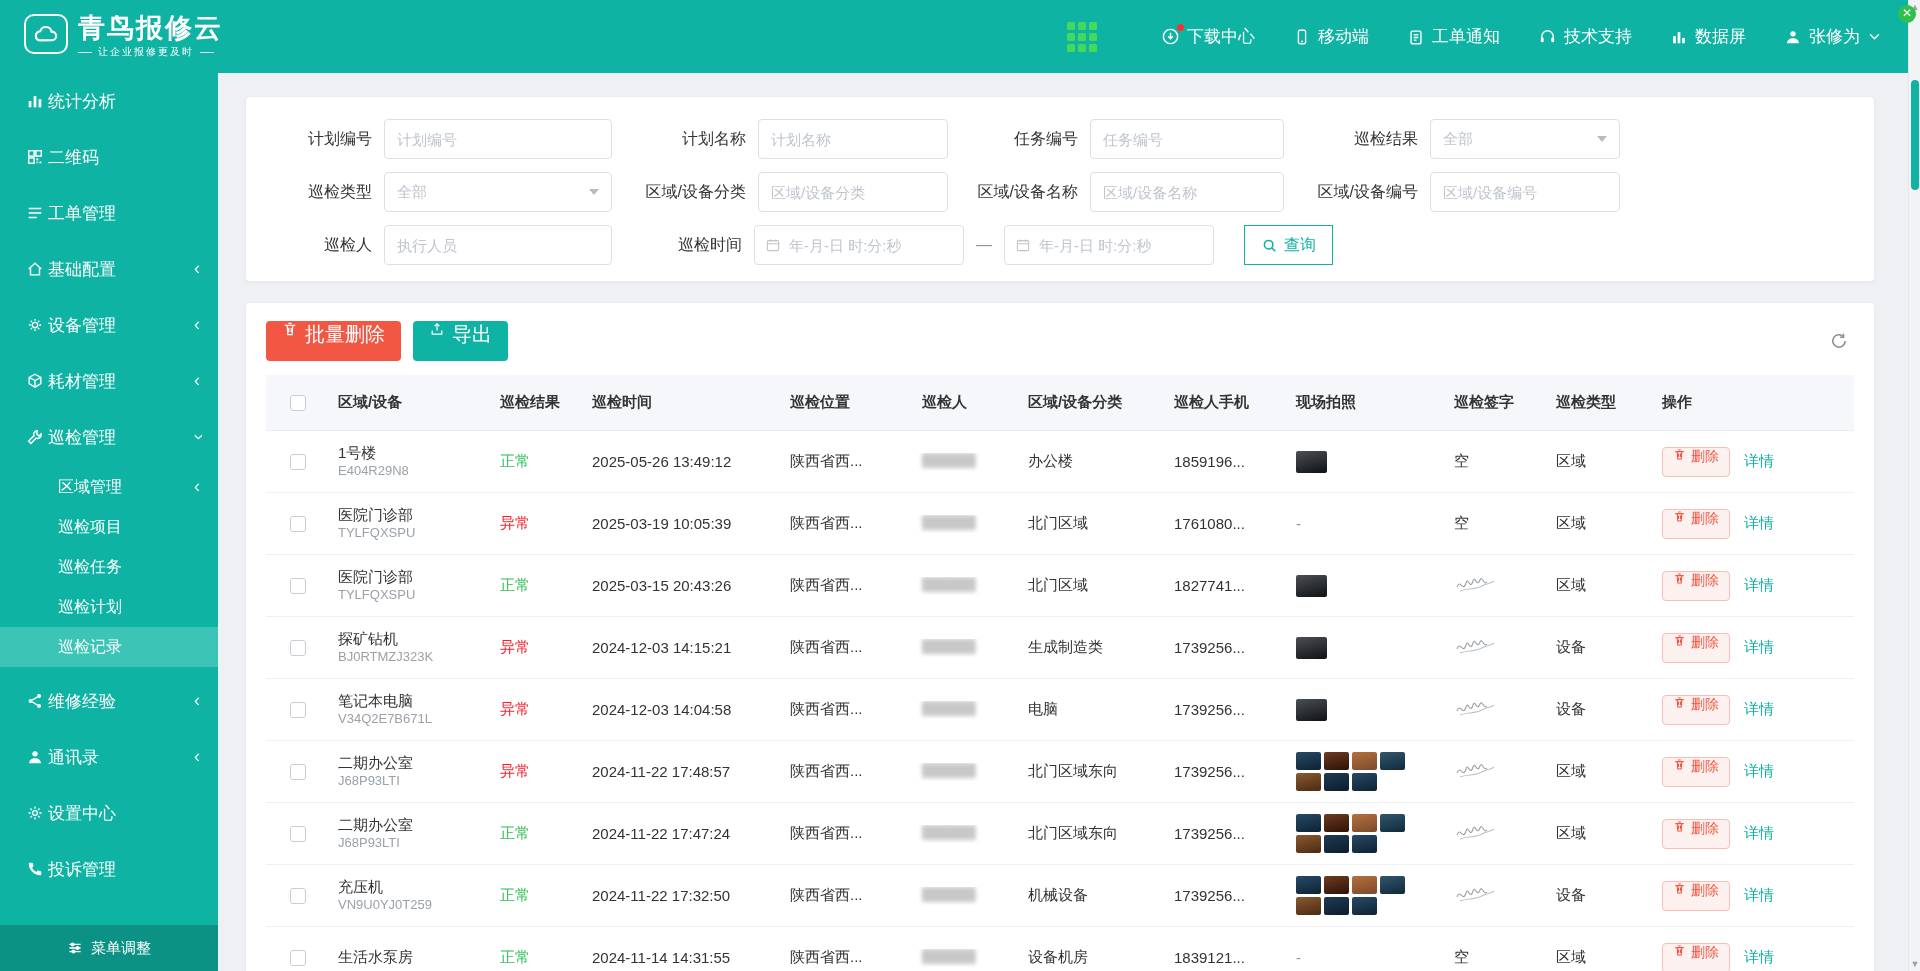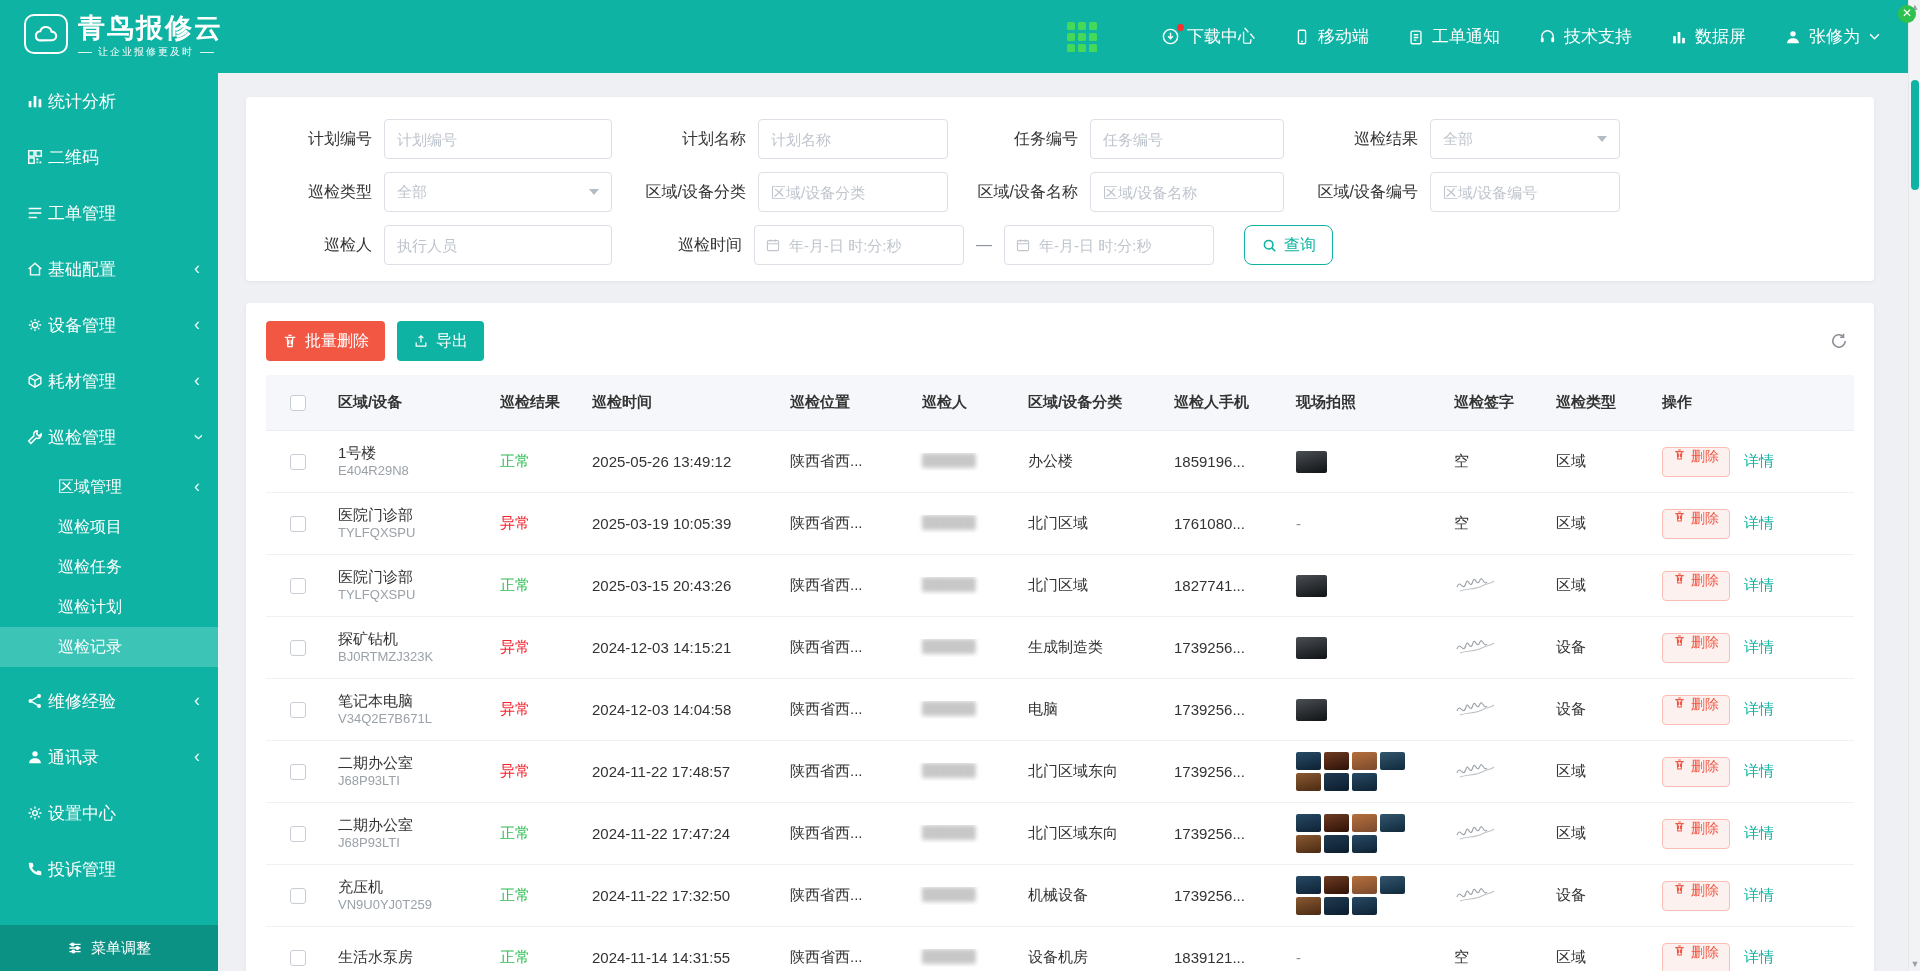--- a/index.html
+++ b/index.html
@@ -51,25 +51,25 @@
   .f-input,.f-select,.f-date{height:40px;border:1px solid #dcdfe6;border-radius:4px;background:#fff;flex:1;min-width:0}
   .f-input{padding:0 12px;font-size:15px;color:#333;outline:none;font-family:inherit}
   .f-input::placeholder{color:#bfc5cd}
   .f-select{display:flex;align-items:center;justify-content:space-between;padding:0 12px;cursor:pointer}
   .sel-value{font-size:15px;color:#bfc5cd}
   .caret{width:0;height:0;border-left:5px solid transparent;border-right:5px solid transparent;border-top:6px solid #b6bcc4}
   .f-date{display:flex;align-items:center;padding:0 10px;gap:8px;width:210px;flex:none}
   .f-date input{border:none;outline:none;flex:1;min-width:0;font-size:15px;font-family:inherit;color:#333}
   .f-date input::placeholder{color:#bfc5cd}
   .time-dash{margin:0 12px;color:#8a9099}
-  .query-btn{margin-left:30px;height:40px;padding:0 16px;border:1px solid #0fb3a3;color:#0fb3a3;background:#fff;border-radius:8px;font-size:16px;display:flex;align-items:center;gap:6px;cursor:pointer;font-family:inherit}
+  .query-btn{margin-left:30px;height:40px;padding:0 16px;border:1px solid #0fb3a3;color:#0fb3a3;background:#fff;border-radius:0;font-size:16px;display:flex;align-items:center;gap:6px;cursor:pointer;font-family:inherit}
   
   .table-card{margin-top:22px;padding:18px 20px 30px;min-height:620px}
   .toolbar{display:flex;align-items:center;margin-bottom:14px}
-  .btn{height:40px;border:none;border-radius:4px;color:#fff;font-size:16px;display:flex;align-items:center;gap:7px;padding:0 16px;cursor:pointer;font-family:inherit}
+  .btn{height:40px;border:none;border-radius:4px;color:#fff;font-size:20px;display:flex;align-items:flex-start;gap:7px;padding:0 16px;cursor:pointer;font-family:inherit}
   .btn-danger{background:#f25744}
   .btn-primary{background:#0fb3a3;margin-left:12px}
   .refresh{margin-left:auto;width:30px;height:30px;display:flex;align-items:center;justify-content:center;cursor:pointer}
   .grid-cols{display:grid;grid-template-columns:64px 162px 92px 198px 132px 106px 146px 122px 158px 102px 106px minmax(160px,1fr);align-items:center}
   .thead{background:#f5f7fa;height:56px;font-weight:bold;font-size:16px;color:#333;border-bottom:1px solid #e9ecf0}
   .trow{border-bottom:1px solid #eef0f4;min-height:62px;padding:9px 0}
   .td{padding:0 8px;font-size:15px;color:#333;overflow:hidden}
   .c-check{display:flex;justify-content:center}
   .checkbox{width:16px;height:16px;border:1px solid #c8cdd4;border-radius:3px;background:#fff;display:inline-block;cursor:pointer}
   .dev-name{font-size:15px;color:#333;line-height:1.35}

